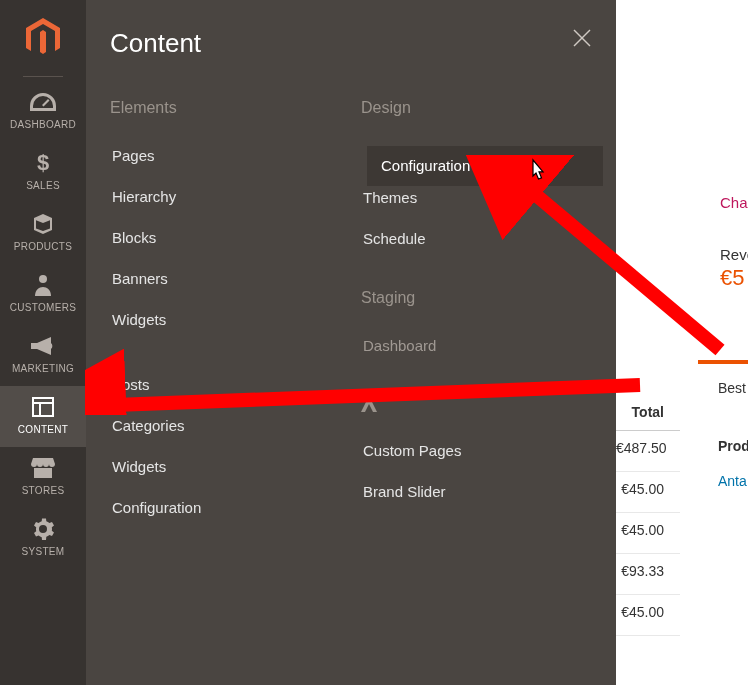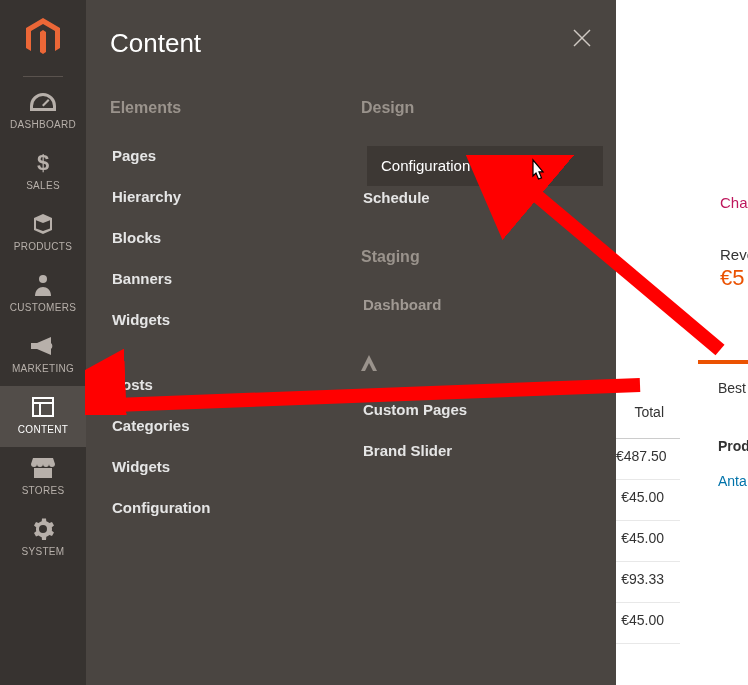--- a/index.html
+++ b/index.html
@@ -90,21 +90,20 @@
     color: #cfc9c3;
   }
   .flyout-close svg { display:block; }
   .flyout-cols {
     display: flex;
     gap: 20px;
   }
   .col {
     flex: 1;
     min-width: 0;
-    font-weight: bold;
   }
   .group-heading {
     color: #9a938c;
     font-size: 16px;
     margin: 6px 0 18px 0;
     display: flex;
     align-items: center;
     gap: 10px;
   }
   .group-heading .h-icon svg { display:block; }
@@ -169,23 +168,23 @@
   .stat .val { color:#eb5202; font-size:22px; font-weight:400; margin-top:2px; }
 
   .bg-table {
     position:absolute;
     left: 616px;
     top: 398px;
     z-index:1;
     font-size:14px;
   }
   .bg-table .thead{
-    font-weight:400;
+    font-weight:700;
     text-align:right;
-    padding: 6px 16px 18px 0;
+    padding: 6px 16px 10px 0;
     border-bottom:1px solid #ccc;
     width: 48px;
   }
   .bg-table .cell{
     text-align:right;
     padding: 9px 16px 15px 0;
     border-bottom:1px solid #e8e8e8;
     width:48px;
     color:#333;
   }
@@ -332,20 +331,21 @@
           <div class="meta-sep"></div>
           <span class="menu-link">Posts</span>
           <span class="menu-link">Categories</span>
           <span class="menu-link">Widgets</span>
           <span class="menu-link">Configuration</span>
         </div>
 
         <div class="col">
           <div class="group-heading">Design</div>
           <div style="height:42px;"></div>
+          <span class="menu-link">Themes</span>
           <span class="menu-link">Schedule</span>
 
           <div class="meta-sep"></div>
           <div class="group-heading">Staging</div>
           <span class="menu-link dim">Dashboard</span>
 
           <div class="meta-sep"></div>
           <div class="group-heading">
             <span class="h-icon">
               <svg width="16" height="16" viewBox="0 0 16 16" fill="#9a938c">

